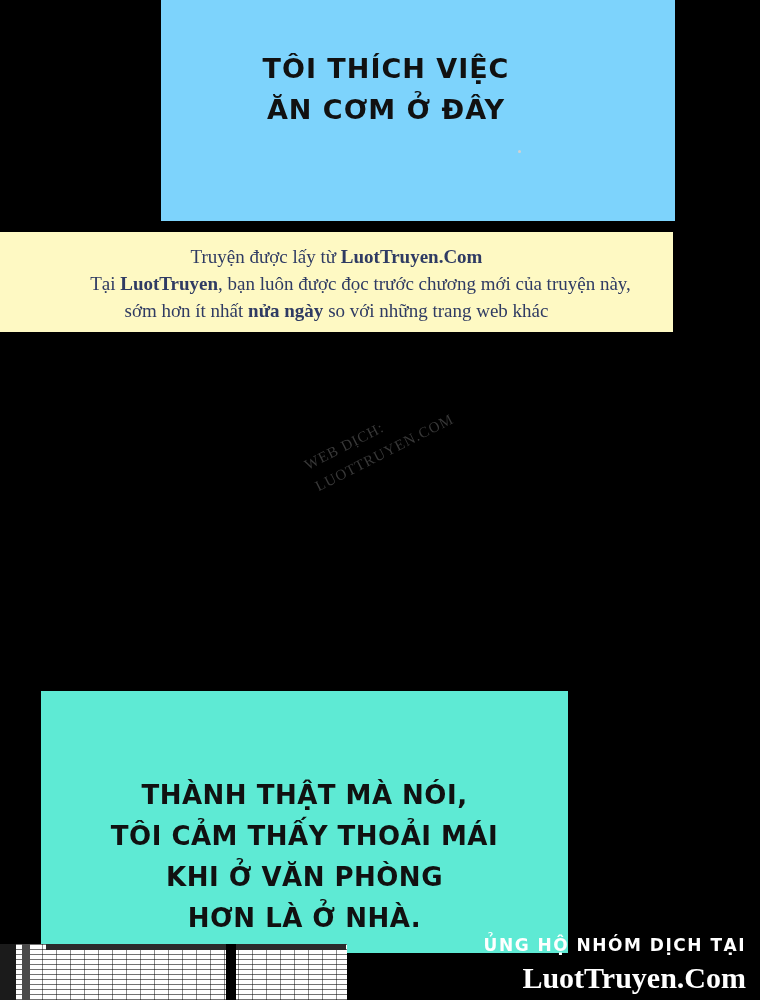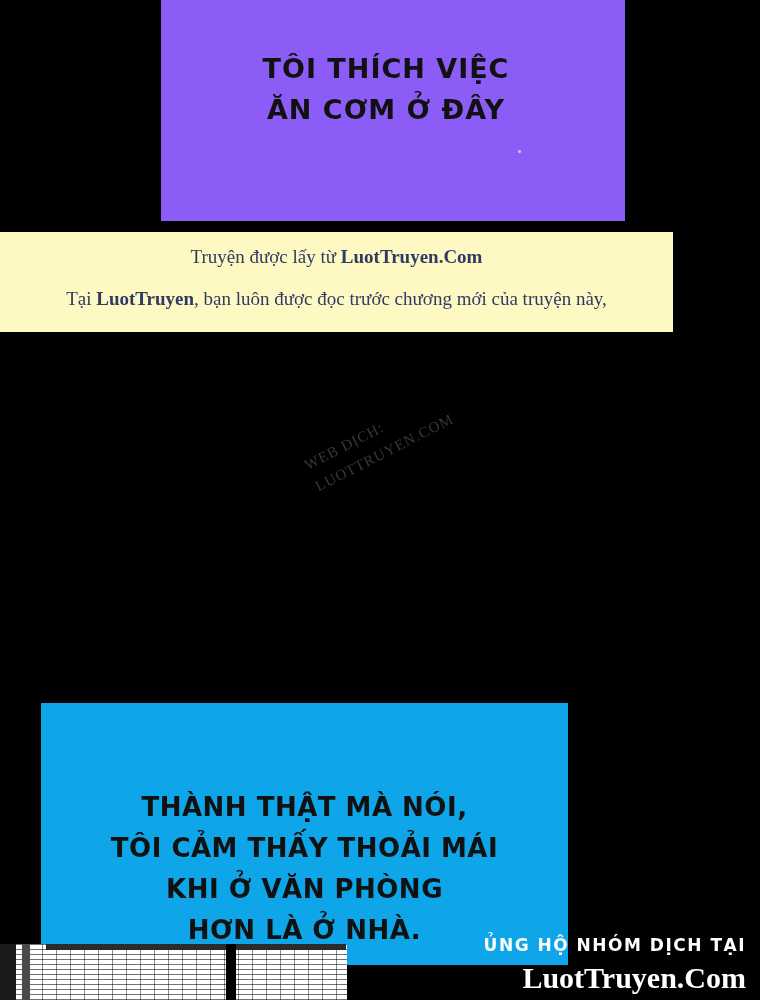--- a/index.html
+++ b/index.html
@@ -20,23 +20,23 @@
     width: 760px;
     height: 1000px;
     background: #000000;
   }
 
   
   .panel-top {
     position: absolute;
     left: 161px;
     top: 0px;
-    width: 464px;
+    width: 514px;
     height: 221px;
-    background: #8b5cf6;
+    background: #7dd3fc;
     overflow: hidden;
   }
   .panel-top-text {
     position: absolute;
     left: 0;
     top: 48px;
     width: 450px;
     text-align: center;
     color: #111111;
     font-family: "DejaVu Sans", sans-serif;
@@ -69,21 +69,21 @@
   .promo-line {
     position: absolute;
     width: 673px;
     text-align: center;
     color: #2f3b63;
     font-family: "Liberation Serif", serif;
     font-size: 19px;
     white-space: nowrap;
   }
   .promo-line.l1 { top: 14px; }
-  .promo-line.l2 { top: 56px; }
+  .promo-line.l2 { top: 41px; padding-left: 24px; }
   .promo-line.l3 { top: 68px; }
   .promo-strong {
     font-weight: bold;
   }
 
   
   .diag-watermark {
     position: absolute;
     left: 300px;
     top: 455px;
@@ -101,23 +101,22 @@
     pointer-events: none;
   }
 
   
   .panel-bottom {
     position: absolute;
     left: 41px;
     top: 691px;
     width: 527px;
     height: 262px;
-    background: #0ea5e9;
-    overflow: hidden;
-    margin-top: 12px;
+    background: #5eead4;
+    overflow: hidden;
   }
   .panel-bottom-text {
     position: absolute;
     left: 0;
     top: 84px;
     width: 527px;
     text-align: center;
     color: #111111;
     font-family: "DejaVu Sans", sans-serif;
     font-weight: bold;
@@ -229,20 +228,23 @@
     <div class="panel-top-speck"></div>
   </div>
 
   <div class="promo-bar">
     <div class="promo-line l1">
       <span>Truyện được lấy từ </span><span class="promo-strong">LuotTruyen.Com</span>
     </div>
     <div class="promo-line l2">
       <span>Tại </span><span class="promo-strong">LuotTruyen</span><span>, bạn luôn được đọc trước chương mới của truyện này,</span>
     </div>
+    <div class="promo-line l3">
+      <span>sớm hơn ít nhất </span><span class="promo-strong">nửa ngày</span><span> so với những trang web khác</span>
+    </div>
   </div>
 
   <div class="diag-watermark">WEB DỊCH:
 LUOTTRUYEN.COM</div>
 
   <div class="panel-bottom">
     <div class="panel-bottom-text">THÀNH THẬT MÀ NÓI,
 TÔI CẢM THẤY THOẢI MÁI
 KHI Ở VĂN PHÒNG
 HƠN LÀ Ở NHÀ.</div>

